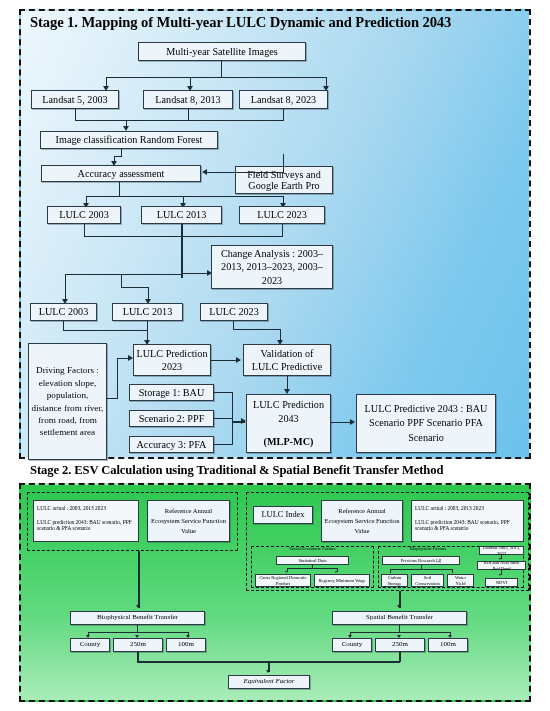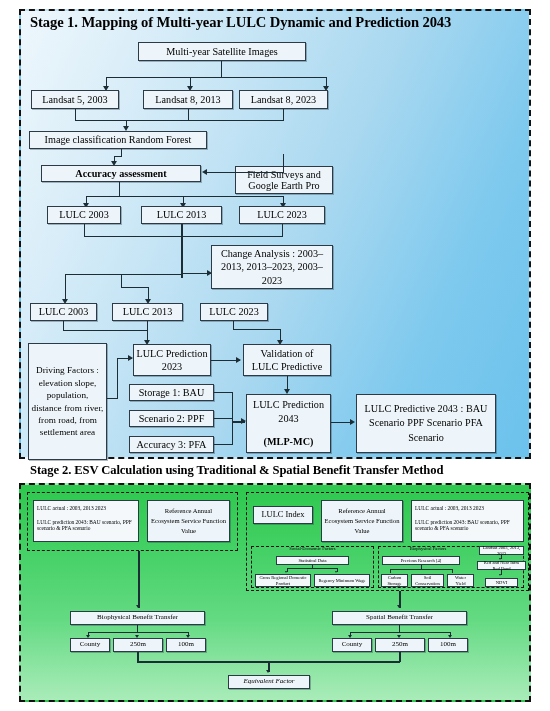--- a/index.html
+++ b/index.html
@@ -79,33 +79,33 @@
   <div class="box b11" style="left:143px;top:90px;width:90px;height:19px;">Landsat 8, 2013</div>
   <div class="box b11" style="left:239px;top:90px;width:89px;height:19px;">Landsat 8, 2023</div>
 
   <div class="ln lv" style="left:75px;top:109px;height:12px;"></div>
   <div class="ln lv" style="left:188px;top:109px;height:12px;"></div>
   <div class="ln lv" style="left:283px;top:109px;height:12px;"></div>
   <div class="ln lh" style="left:75px;top:120px;width:209px;"></div>
   <div class="ln lv" style="left:126px;top:120px;height:8px;"></div>
   <div class="arw dn" style="left:123px;top:126px;"></div>
 
-  <div class="box b11" style="left:29px;top:131px;width:178px;height:18px;">Image classification Random Forest</div>
+  <div class="box b11" style="left:40px;top:131px;width:178px;height:18px;">Image classification Random Forest</div>
   <div class="box b11" style="left:235px;top:126px;width:98px;height:28px;margin-top:40px;">Field Surveys and Google Earth Pro</div>
 
   <div class="ln lv" style="left:121px;top:149px;height:8px;"></div>
   <div class="ln lh" style="left:114px;top:156px;width:8px;"></div>
   <div class="ln lv" style="left:114px;top:156px;height:7px;"></div>
   <div class="arw dn" style="left:111px;top:161px;"></div>
 
   <div class="ln lv" style="left:283px;top:154px;height:19px;"></div>
   <div class="ln lh" style="left:207px;top:172px;width:77px;"></div>
   <div class="arw lf" style="left:202px;top:169px;"></div>
 
-  <div class="box b11" style="left:41px;top:165px;width:160px;height:17px;font-weight:bold;">Accuracy assessment</div>
+  <div class="box b11" style="left:41px;top:165px;width:160px;height:17px;">Accuracy assessment</div>
 
   <div class="ln lv" style="left:119px;top:182px;height:15px;"></div>
   <div class="ln lh" style="left:86px;top:196px;width:197px;"></div>
   <div class="ln lv" style="left:86px;top:196px;height:9px;"></div>
   <div class="ln lv" style="left:183px;top:196px;height:9px;"></div>
   <div class="ln lv" style="left:283px;top:196px;height:9px;"></div>
   <div class="arw dn" style="left:83px;top:203px;"></div>
   <div class="arw dn" style="left:180px;top:203px;"></div>
   <div class="arw dn" style="left:280px;top:203px;"></div>
 

